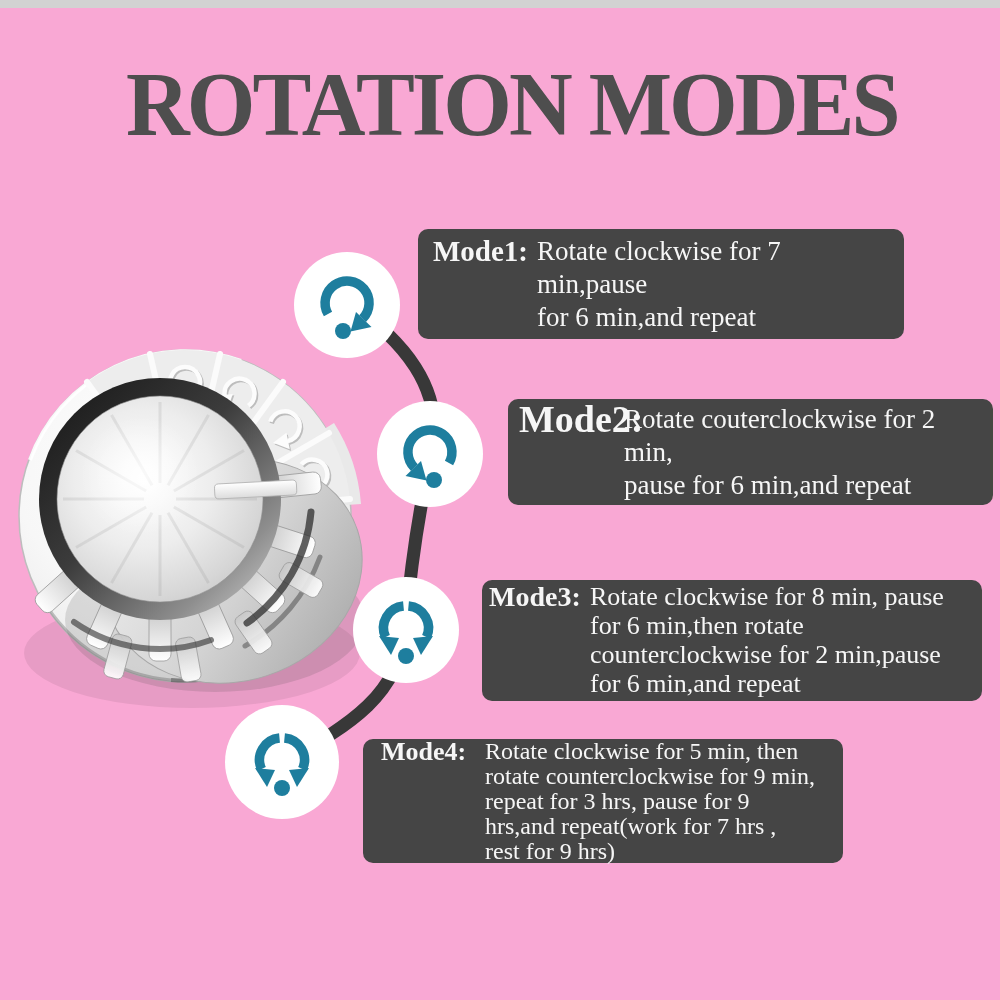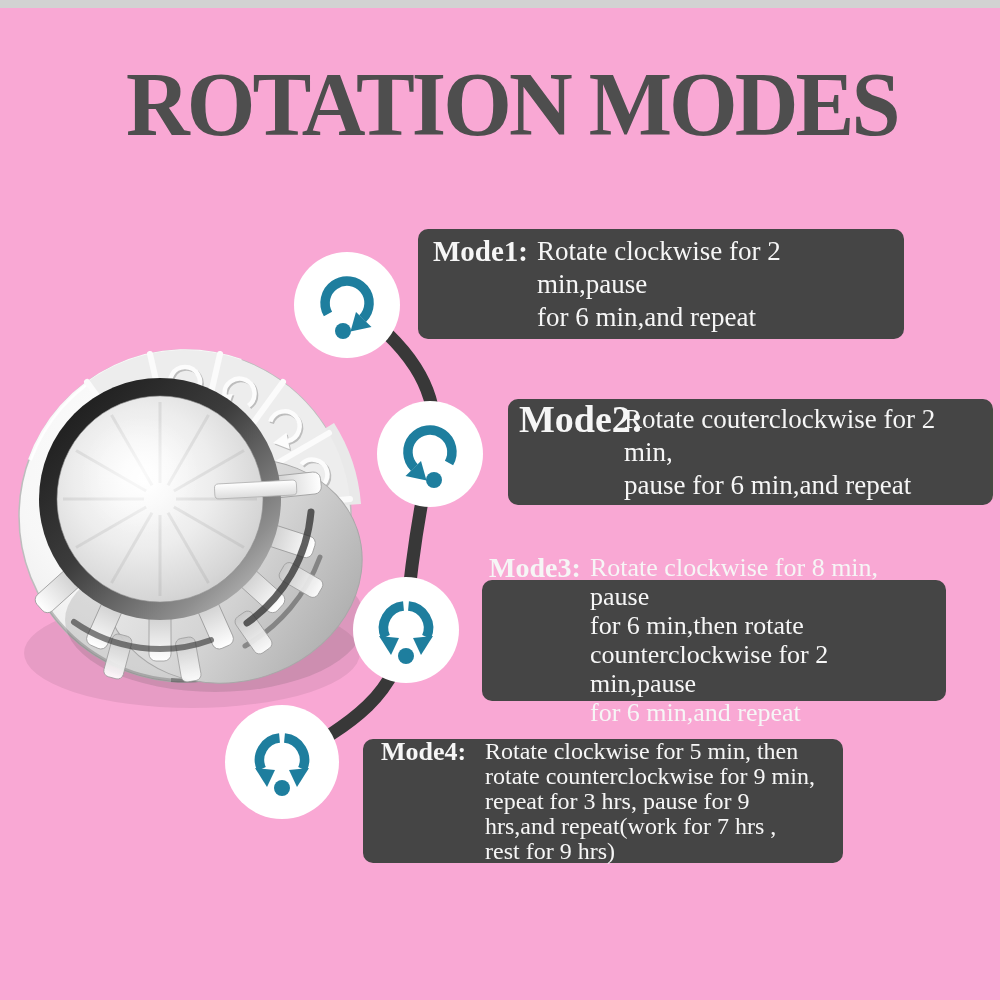--- a/index.html
+++ b/index.html
@@ -11,21 +11,21 @@
   .scene{position:absolute;left:0;top:0;width:1000px;height:1000px;}
   .mode-box{position:absolute;background:#454545;border-radius:10px;color:#f6f6f6;
             display:flex;align-items:center;box-sizing:border-box;}
   .mode-row{display:flex;align-items:flex-start;width:100%;}
   .mode-label{font-weight:bold;flex:none;}
   .mode-lines{flex:1;}
   .m1{left:418px;top:221px;width:486px;height:110px;padding:0 8px 0 15px;font-size:27px;line-height:33px;}
   .m1 .mode-label{font-size:29px;line-height:33px;width:104px;}
   .m2{left:508px;top:391px;width:485px;height:106px;padding:0 6px 0 11px;font-size:27px;line-height:33px;}
   .m2 .mode-label{font-size:38px;line-height:33px;width:105px;}
-  .m3{left:482px;top:572px;width:464px;height:121px;padding:0 6px 1px 7px;font-size:26px;line-height:29px;}
+  .m3{left:482px;top:572px;width:500px;height:121px;padding:0 6px 1px 7px;font-size:26px;line-height:29px;}
   .m3 .mode-label{font-size:28px;line-height:29px;width:101px;}
   .m4{left:363px;top:731px;width:480px;height:124px;padding:0 4px 0 18px;font-size:24px;line-height:25px;}
   .m4 .mode-label{font-size:26px;line-height:25px;width:104px;}
 </style>
 </head>
 <body>
 
 <div class="canvas">
 
   <svg class="scene" viewBox="0 0 1000 1000" aria-hidden="true">
@@ -207,21 +207,21 @@
       <use href="#bigBoth" transform="translate(282,752)"></use>
     </g>
   </svg>
 
   <div class="title">ROTATION MODES</div>
 
   <div class="mode-box m1">
     <div class="mode-row">
       <span class="mode-label">Mode1:</span>
       <span class="mode-lines">
-        <div>Rotate clockwise for 2 min,pause</div>
+        <div>Rotate clockwise for 7 min,pause</div>
         <div>for 6 min,and repeat</div>
       </span>
     </div>
   </div>
 
   <div class="mode-box m2">
     <div class="mode-row">
       <span class="mode-label">Mode2:</span>
       <span class="mode-lines">
         <div>Rotate couterclockwise for 2 min,</div>

